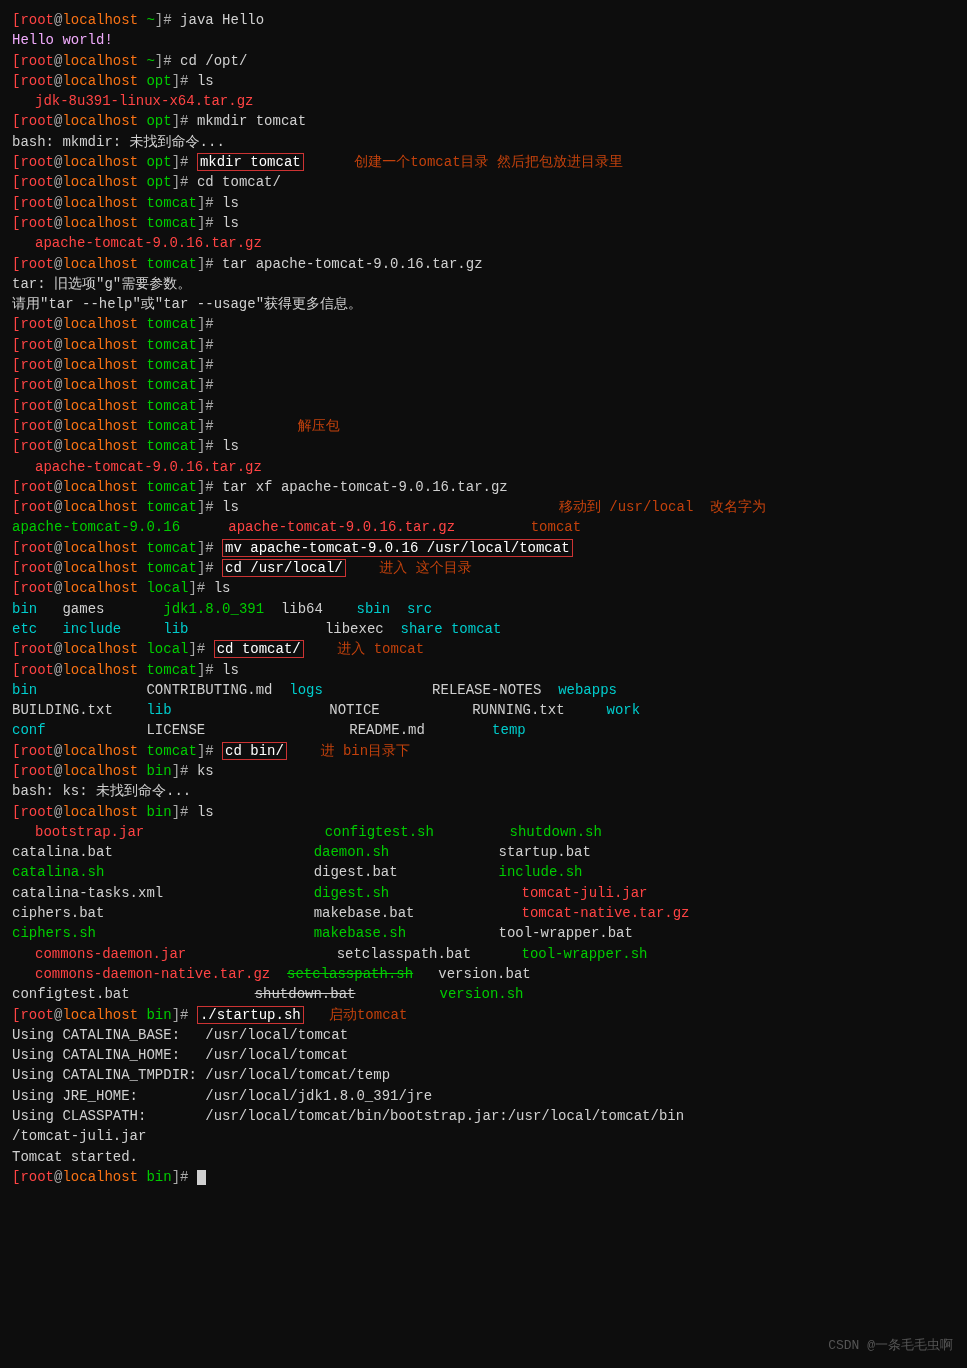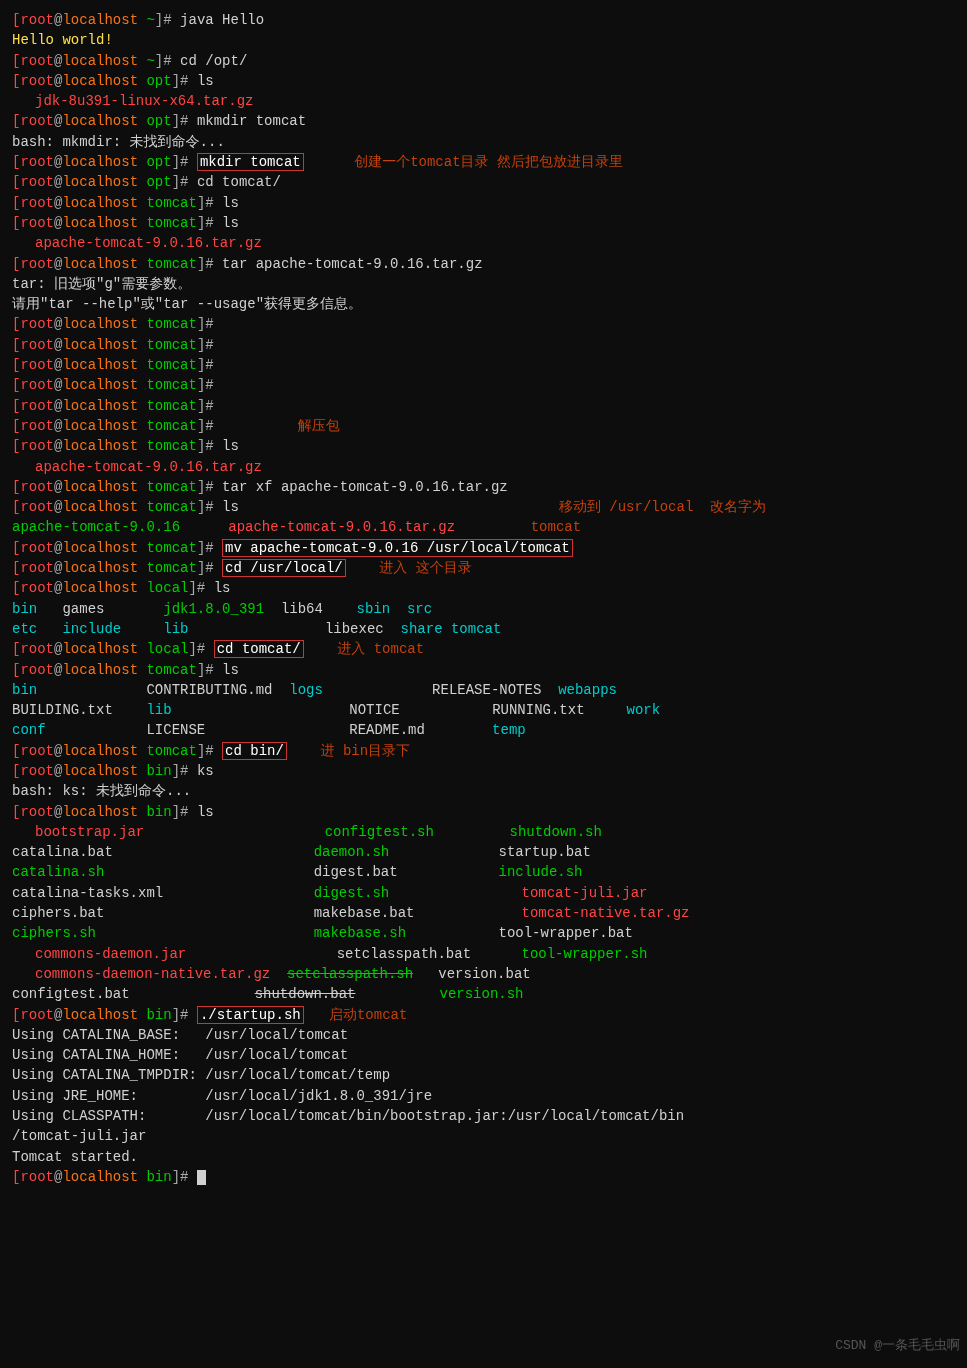--- a/index.html
+++ b/index.html
@@ -11,21 +11,21 @@
       line-height: 1.45;
       width: 967px;
       min-height: 1368px;
       padding: 10px 12px 20px 12px;
       position: relative;
     }
     .term-line {
       white-space: pre-wrap;
       word-break: break-all;
     }
-    .white { color: #fde047; text-align: right; }
+    .white { color: #f0abfc; text-align: right; }
 
     
     .prompt-root { color: #ff4444; }
     .prompt-at { color: #aaaaaa; }
     .prompt-host { color: #f97316; }
     .prompt-path { color: #00cc00; }
     .prompt-hash { color: #aaaaaa; }
     .cmd-text { color: #d0d0d0; }
 
     
@@ -44,21 +44,21 @@
 
     
     .file-red { color: #ff4444; margin-left: 23px; }
     .file-green { color: #00cc00; }
     .file-cyan { color: #00cccc; }
     .file-white { color: #d0d0d0; }
 
     .watermark {
       position: absolute;
       bottom: 12px;
-      right: 7px;
+      right: 14px;
       color: #555555;
       font-size: 13px;
     }
 
     .cursor {
       display: inline-block;
       width: 9px;
       height: 15px;
       background: #d0d0d0;
       vertical-align: text-bottom;
@@ -126,21 +126,21 @@
   <div class="term-line"><span class="file-cyan">bin</span>   <span class="file-white">games</span>       <span class="file-green">jdk1.8.0_391</span>  <span class="file-white">lib64</span>    <span class="file-cyan">sbin</span>  <span class="file-cyan">src</span></div>
 
   <div class="term-line"><span class="file-cyan">etc</span>   <span class="file-cyan">include</span>     <span class="file-cyan">lib</span>           <span style="margin-left:44px;" class="file-white">libexec</span>  <span class="file-cyan">share</span> <span class="file-cyan">tomcat</span></div>
 
   <div class="term-line"><span class="prompt-root">[root</span><span class="prompt-at">@</span><span class="prompt-host">localhost</span> <span class="prompt-path">local</span><span class="prompt-hash">]# </span><span class="boxed">cd tomcat/</span><span class="cmd-text">    </span><span class="annot">进入 tomcat</span></div>
 
   <div class="term-line"><span class="prompt-root">[root</span><span class="prompt-at">@</span><span class="prompt-host">localhost</span> <span class="prompt-path">tomcat</span><span class="prompt-hash">]# </span><span class="cmd-text">ls</span></div>
 
   <div class="term-line"><span class="file-cyan">bin</span>             <span class="file-white">CONTRIBUTING.md</span>  <span class="file-cyan">logs</span>             <span class="file-white">RELEASE-NOTES</span>  <span class="file-cyan">webapps</span></div>
 
-  <div class="term-line"><span class="file-white">BUILDING.txt</span>    <span class="file-cyan">lib</span>              <span style="margin-left:60px;" class="file-white">NOTICE</span>           <span class="file-white">RUNNING.txt</span>     <span class="file-cyan">work</span></div>
+  <div class="term-line"><span class="file-white">BUILDING.txt</span>    <span class="file-cyan">lib</span>              <span style="margin-left:40px;" class="file-white">NOTICE</span>           <span class="file-white">RUNNING.txt</span>     <span class="file-cyan">work</span></div>
 
   <div class="term-line"><span class="file-cyan">conf</span>            <span class="file-white">LICENSE</span>          <span style="margin-left:60px;" class="file-white">README.md</span>        <span class="file-cyan">temp</span></div>
 
   <div class="term-line"><span class="prompt-root">[root</span><span class="prompt-at">@</span><span class="prompt-host">localhost</span> <span class="prompt-path">tomcat</span><span class="prompt-hash">]# </span><span class="boxed">cd bin/</span><span class="cmd-text">    </span><span class="annot">进 bin目录下</span></div>
 
   <div class="term-line"><span class="prompt-root">[root</span><span class="prompt-at">@</span><span class="prompt-host">localhost</span> <span class="prompt-path">bin</span><span class="prompt-hash">]# </span><span class="cmd-text">ks</span></div>
 
   <div class="term-line"><span class="cmd-text">bash: ks: 未找到命令...</span></div>
 
   <div class="term-line"><span class="prompt-root">[root</span><span class="prompt-at">@</span><span class="prompt-host">localhost</span> <span class="prompt-path">bin</span><span class="prompt-hash">]# </span><span class="cmd-text">ls</span></div>

